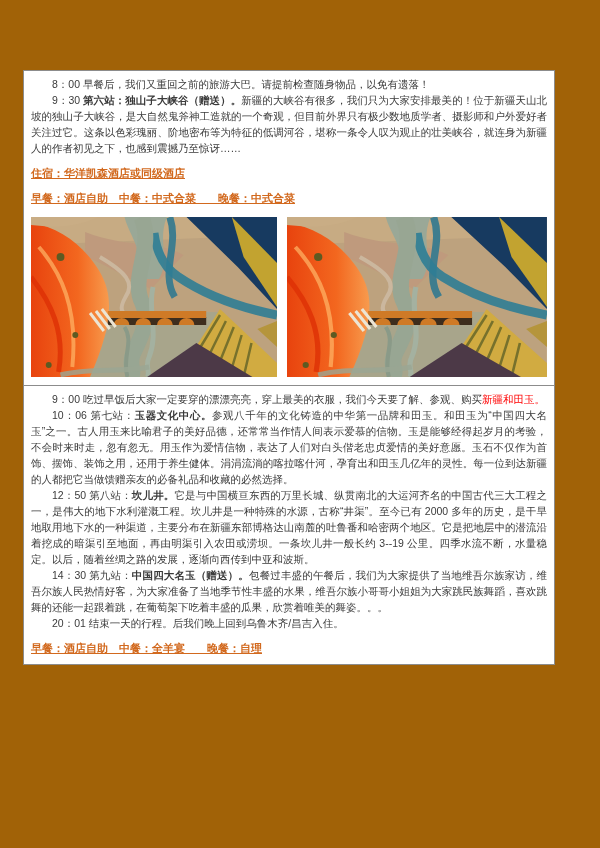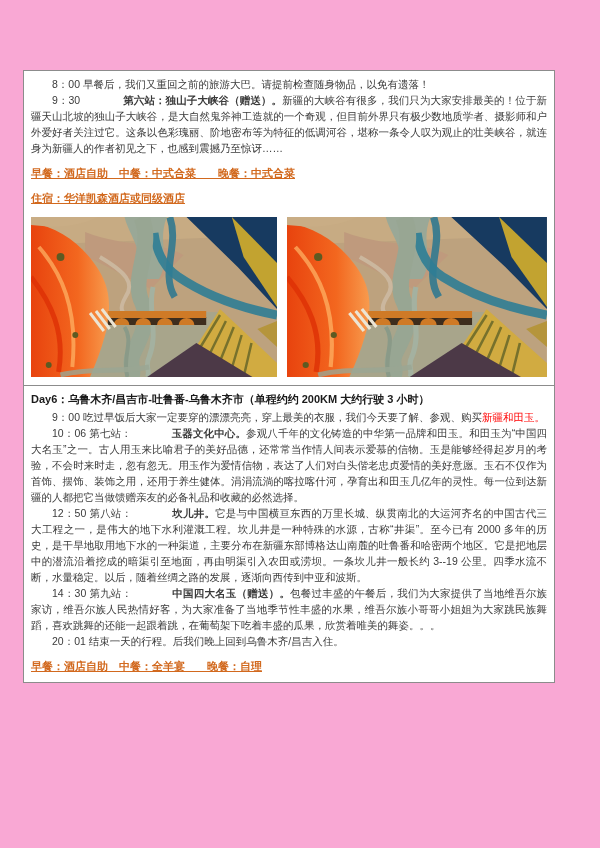--- a/index.html
+++ b/index.html
@@ -5,21 +5,21 @@
   :root{
     --accent:#d2691e;
     --warning:#ff0000;
     --ink:#3a3a3a;
     --border:#8c8c8c;
   }
   html,body{margin:0;padding:0;background:#ffffff;}
   .page{
     position:relative;
     width:600px;height:848px;
-    background:#f9a8d4;
+    background:#a16207;
     font-family:"Liberation Sans","DejaVu Sans",sans-serif;
     color:var(--ink);
     overflow:hidden;
   }
   .itinerary-table{
     position:absolute;left:23px;top:70px;width:532px;
     border:1px solid var(--border);
     box-sizing:border-box;
     background:#ffffff;
   }
@@ -31,21 +31,21 @@
   p{margin:0;}
   .body{
     font-size:10.5px;
     line-height:16px;
     text-align:justify;
     color:var(--ink);
   }
   .ind{text-indent:21px;}
   .warning{color:var(--warning);}
   .red{color:var(--warning);}
-  b{font-weight:bold;margin-left:40px;}
+  b{font-weight:bold;}
   .meta{
     font-size:11px;
     line-height:15px;
     font-weight:bold;
     color:var(--accent);
     text-decoration:underline;
     margin-top:10px;
   }
   .title{
     font-size:11px;
@@ -68,22 +68,22 @@
 </style>
 </head>
 <body>
 
 <div class="page">
   <div class="itinerary-table">
 
     <section class="row">
       <p class="body ind">8：00 早餐后，我们又重回之前的旅游大巴。请提前检查随身物品，以免有遗落！</p>
       <p class="body ind"><span>9：30 </span><b>第六站：独山子大峡谷（赠送）。</b><span>新疆的大峡谷有很多，我们只为大家安排最美的！位于新疆天山北坡的独山子大峡谷，是大自然鬼斧神工造就的一个奇观，但目前外界只有极少数地质学者、摄影师和户外爱好者关注过它。这条以色彩瑰丽、阶地密布等为特征的低调河谷，堪称一条令人叹为观止的壮美峡谷，就连身为新疆人的作者初见之下，也感到震撼乃至惊讶……</span></p>
+      <p class="meta">住宿：华洋凯森酒店或同级酒店</p>
       <p class="meta">早餐：酒店自助　中餐：中式合菜　　晚餐：中式合菜</p>
-      <p class="meta">住宿：华洋凯森酒店或同级酒店</p>
 
       <div class="photos">
 
         <svg width="0" height="0" style="position:absolute" aria-hidden="true">
           <defs>
             <linearGradient id="og" x1="0" y1="0" x2="1" y2="0">
               <stop offset="0" stop-color="#e8430e"></stop>
               <stop offset="0.6" stop-color="#f3671f"></stop>
               <stop offset="1" stop-color="#f79b4e"></stop>
             </linearGradient>
@@ -126,21 +126,20 @@
         <svg class="photo photo-1" viewBox="0 0 250 160" preserveAspectRatio="none">
             <use href="#canyon"></use>
           </svg>
         <svg class="photo photo-2" viewBox="0 0 250 160" preserveAspectRatio="none">
             <use href="#canyon"></use>
           </svg>
       </div>
     </section>
 
     <section class="row row2">
-      <p class="title">Day6：乌鲁木齐/昌吉市-吐鲁番-乌鲁木齐市（单程约约 200KM  大约行驶 3 小时）</p>
       <p class="body ind"><span>9：00 吃过早饭后大家一定要穿的漂漂亮亮，穿上最美的衣服，我们今天要了解、参观、购买</span><span class="red">新疆和田玉。</span></p>
       <p class="body ind"><span>10：06 第七站：</span><b>玉器文化中心。</b><span>参观八千年的文化铸造的中华第一品牌和田玉。和田玉为“中国四大名玉”之一。古人用玉来比喻君子的美好品德，还常常当作情人间表示爱慕的信物。玉是能够经得起岁月的考验，不会时来时走，忽有忽无。用玉作为爱情信物，表达了人们对白头偕老忠贞爱情的美好意愿。玉石不仅作为首饰、摆饰、装饰之用，还用于养生健体。涓涓流淌的喀拉喀什河，孕育出和田玉几亿年的灵性。每一位到达新疆的人都把它当做馈赠亲友的必备礼品和收藏的必然选择。</span></p>
       <p class="body ind"><span>12：50 第八站：</span><b>坎儿井。</b><span>它是与中国横亘东西的万里长城、纵贯南北的大运河齐名的中国古代三大工程之一，是伟大的地下水利灌溉工程。坎儿井是一种特殊的水源，古称“井渠”。至今已有 2000 多年的历史，是干旱地取用地下水的一种渠道，主要分布在新疆东部博格达山南麓的吐鲁番和哈密两个地区。它是把地层中的潜流沿着挖成的暗渠引至地面，再由明渠引入农田或涝坝。一条坎儿井一般长约 3--19 公里。四季水流不断，水量稳定。以后，随着丝绸之路的发展，逐渐向西传到中亚和波斯。</span></p>
       <p class="body ind"><span>14：30 第九站：</span><b>中国四大名玉（赠送）。</b><span>包餐过丰盛的午餐后，我们为大家提供了当地维吾尔族家访，维吾尔族人民热情好客，为大家准备了当地季节性丰盛的水果，维吾尔族小哥哥小姐姐为大家跳民族舞蹈，喜欢跳舞的还能一起跟着跳，在葡萄架下吃着丰盛的瓜果，欣赏着唯美的舞姿。。。</span></p>
       <p class="body ind">20：01 结束一天的行程。后我们晚上回到乌鲁木齐/昌吉入住。</p>
       <p class="meta">早餐：酒店自助　中餐：全羊宴　　晚餐：自理</p>
     </section>
 
   </div>
 </div>

